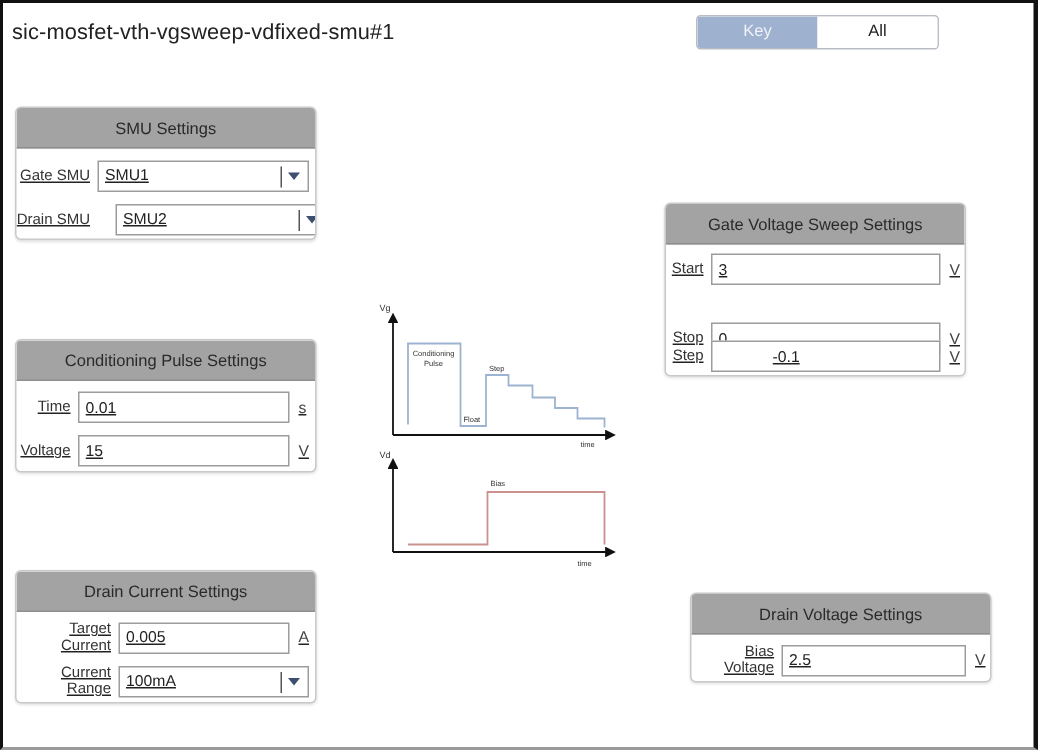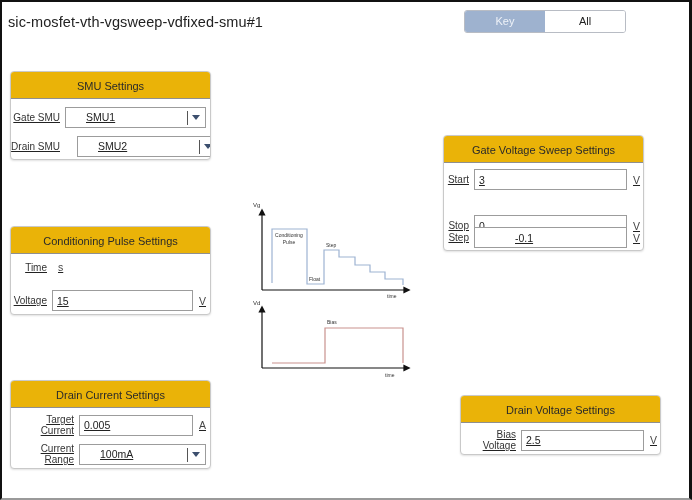--- a/index.html
+++ b/index.html
@@ -10,30 +10,30 @@
            border-bottom: 2px solid #9a9a9a; background: #fff; }
   .title { position: absolute; left: 6px; top: 12px; font-size: 14.5px; color: #222; letter-spacing: 0.1px; }
   .toggle { position: absolute; left: 462px; top: 8px; height: 23px; display: flex;
             border: 1px solid #b8bcc4; border-radius: 3px; overflow: hidden; background: #fff; }
   .toggle .seg { font-size: 11px; line-height: 21px; padding: 0 6px; cursor: pointer; }
   .toggle .seg.active { background: #9eb2cf; color: #eef2f8; width: 80px; text-align: center; }
   .toggle .seg.inactive { background: #fff; color: #222; width: 80px; text-align: center; }
 
   .panel { position: absolute; background: #fff; border: 1px solid #c9c9c9; border-radius: 4px;
            box-shadow: 0 1px 2px rgba(0,0,0,0.12); overflow: hidden; }
-  .panel-head { height: 27px; background: #eab308; color: #2a2a2a; font-size: 11px;
+  .panel-head { height: 27px; background: #a3a3a3; color: #2a2a2a; font-size: 11px;
                 text-align: center; line-height: 28px; border-bottom: 1px solid #8f8f8f; }
   .row { position: absolute; display: flex; align-items: center; text-decoration: underline; }
   .lbl { font-size: 10px; color: #333; text-align: right; padding-right: 5px; }
   .field { height: 21px; border: 1px solid #9c9c9c; background: #fff; font-size: 10.5px;
            line-height: 19px; padding-left: 4px; color: #222; font-family: "Liberation Sans", sans-serif; }
   input.field { outline: none; }
   .unit { font-size: 10.5px; color: #444; padding-left: 6px; }
   .select { position: relative; height: 21px; border: 1px solid #9c9c9c; background: #fff;
-            font-size: 10.5px; line-height: 19px; padding-left: 20px; color: #222; cursor: pointer; }
+            font-size: 10.5px; line-height: 19px; padding-left: 4px; color: #222; cursor: pointer; }
   .select .sep { position: absolute; right: 17px; top: 3px; width: 1px; height: 14px; background: #555; }
   .select .caret { position: absolute; right: 5px; top: 7px; width: 0; height: 0;
                    border-left: 4px solid transparent; border-right: 4px solid transparent;
                    border-top: 5px solid #3c4f6e; }
 
   .diagram { position: absolute; }
   .diagram text { font-family: "Liberation Sans", sans-serif; }
 </style>
 </head>
 <body>
@@ -64,20 +64,21 @@
         <span class="sep"></span>
         <span class="caret"></span>
       </div>
     </div>
   </div>
 
   <div class="panel" style="left:8px; top:224px; width:201px; height:89px;">
     <div class="panel-head">Conditioning Pulse Settings</div>
     <div class="row" style="left:0; top:34px;">
       <div class="lbl" style="width:41px;">Time</div>
+      <input class="field" style="width: 141px;" value="0.01">
       <span class="unit">s</span>
     </div>
     <div class="row" style="left:0; top:63px;">
       <div class="lbl" style="width:41px;">Voltage</div>
       <input class="field" style="width: 141px;" value="15">
       <span class="unit">V</span>
     </div>
   </div>
 
   <div class="panel" style="left:8px; top:378px; width:201px; height:89px;">

